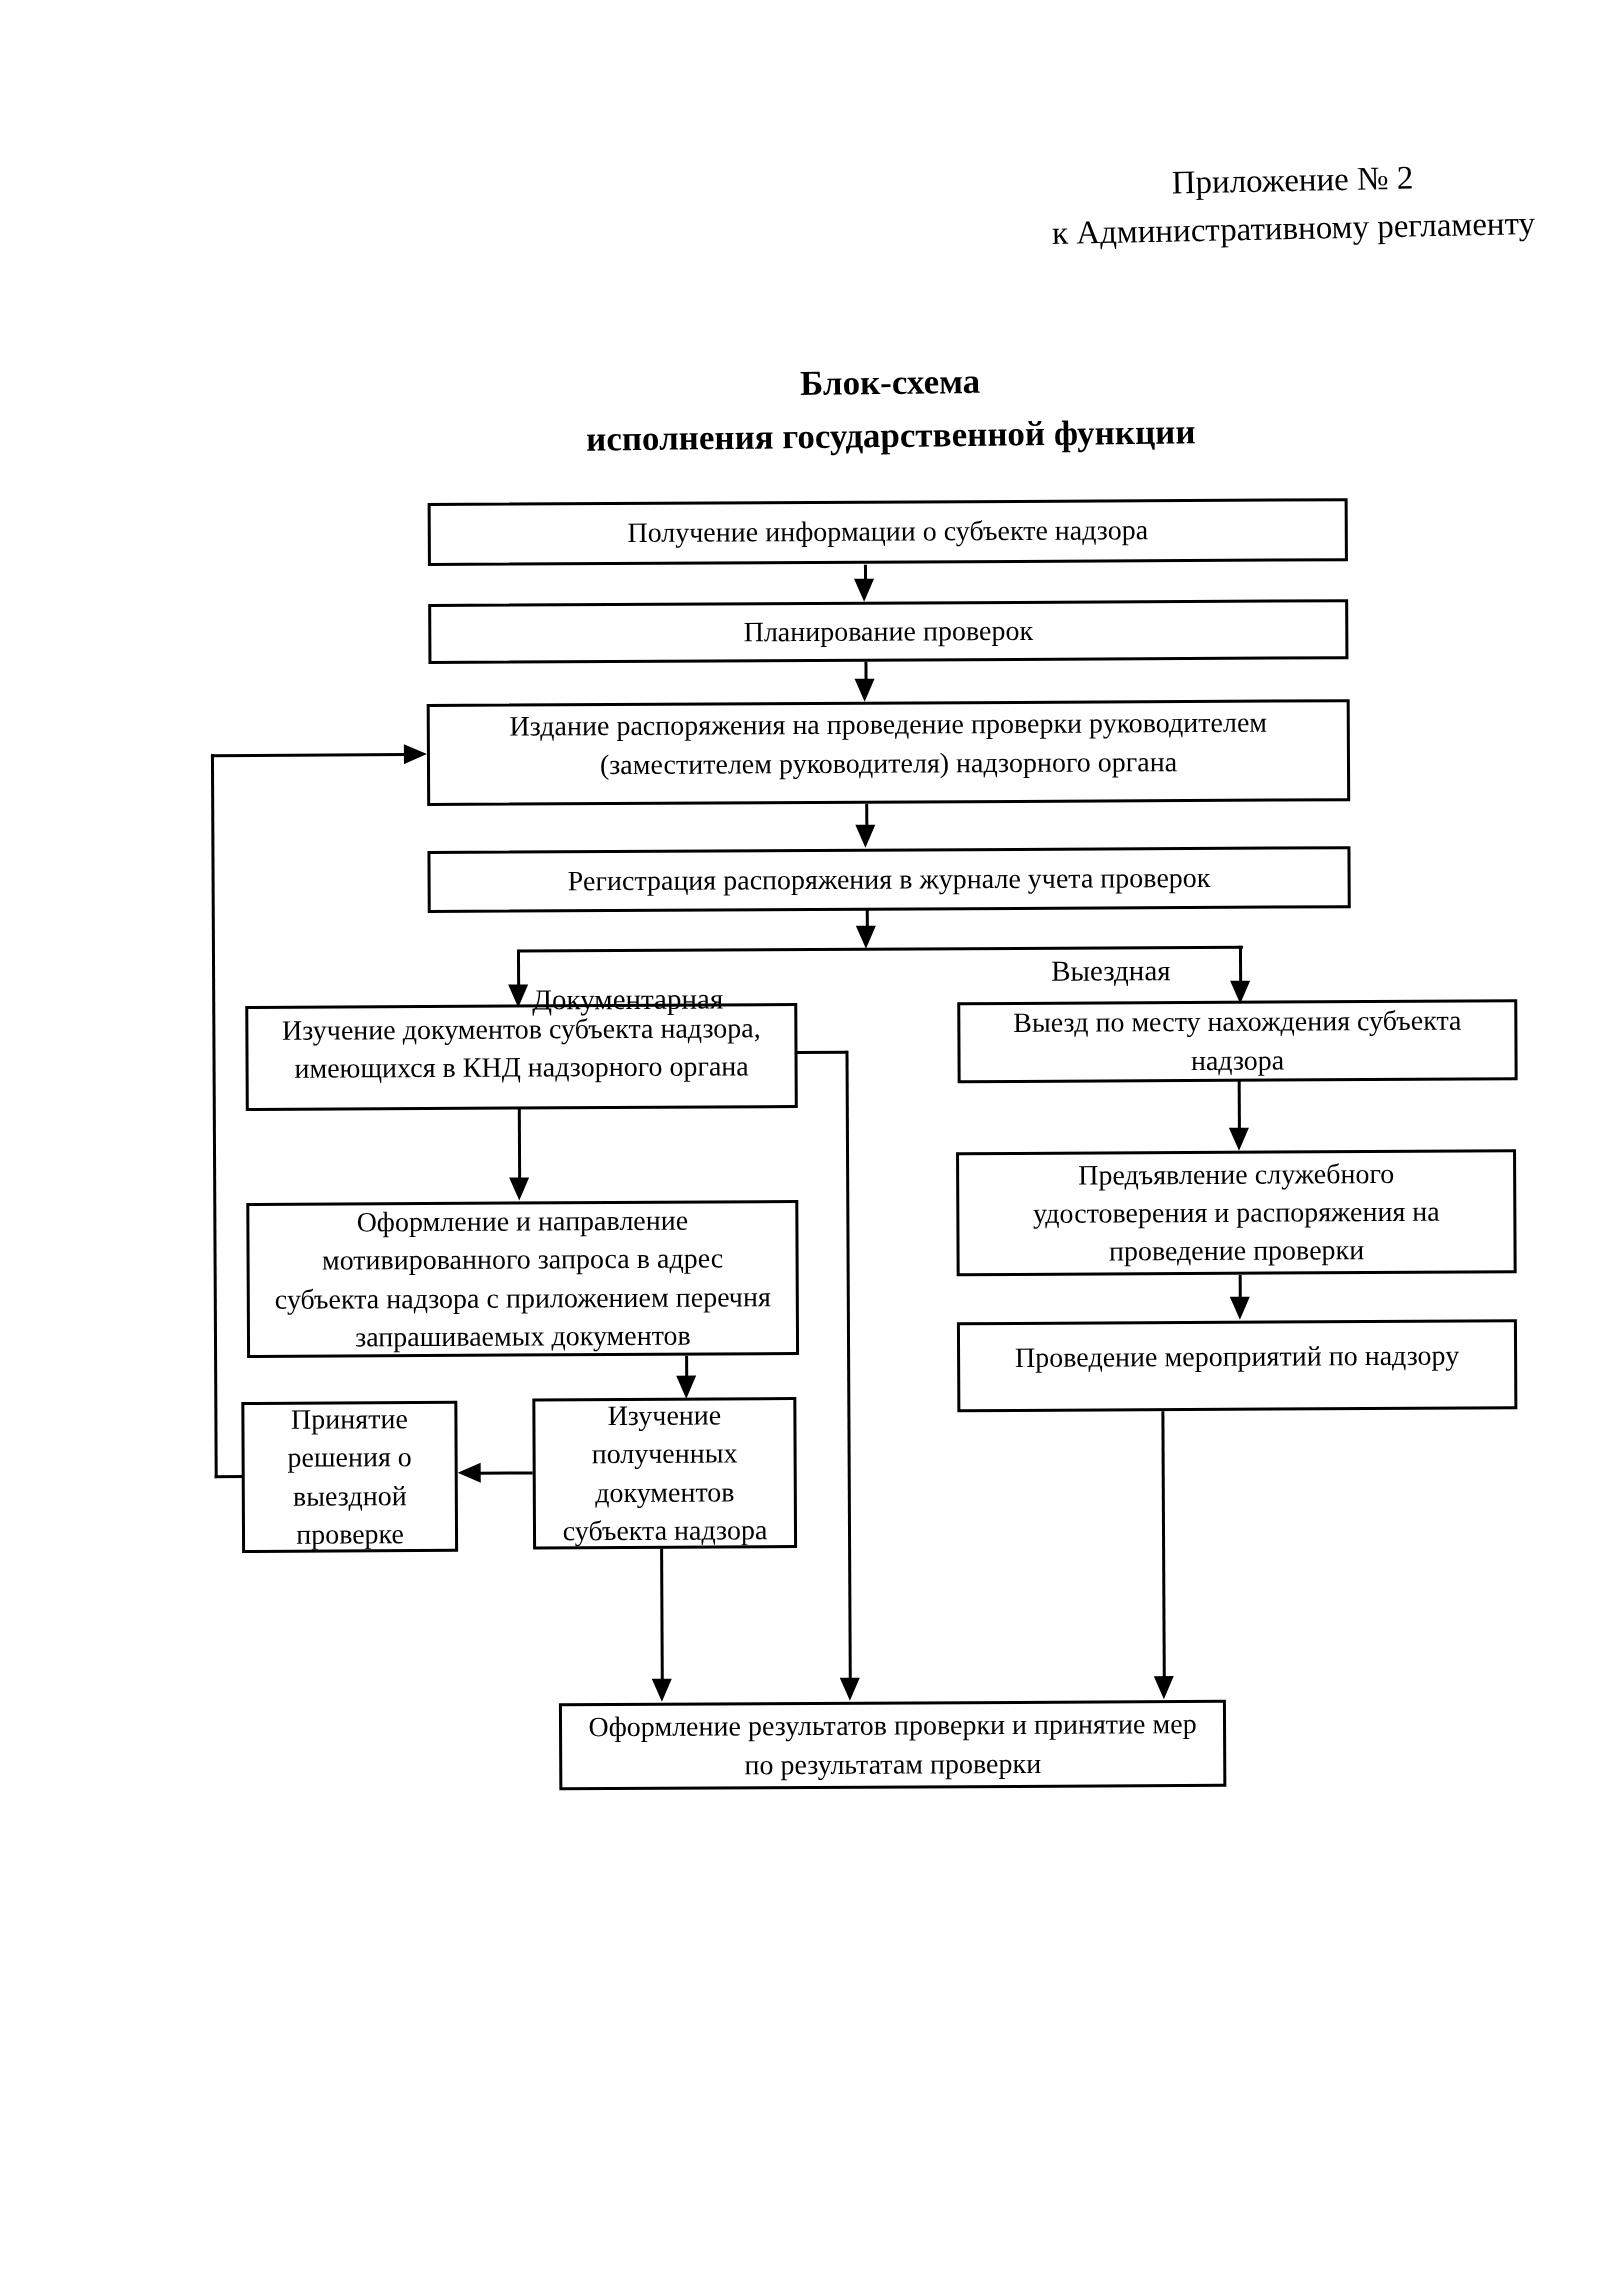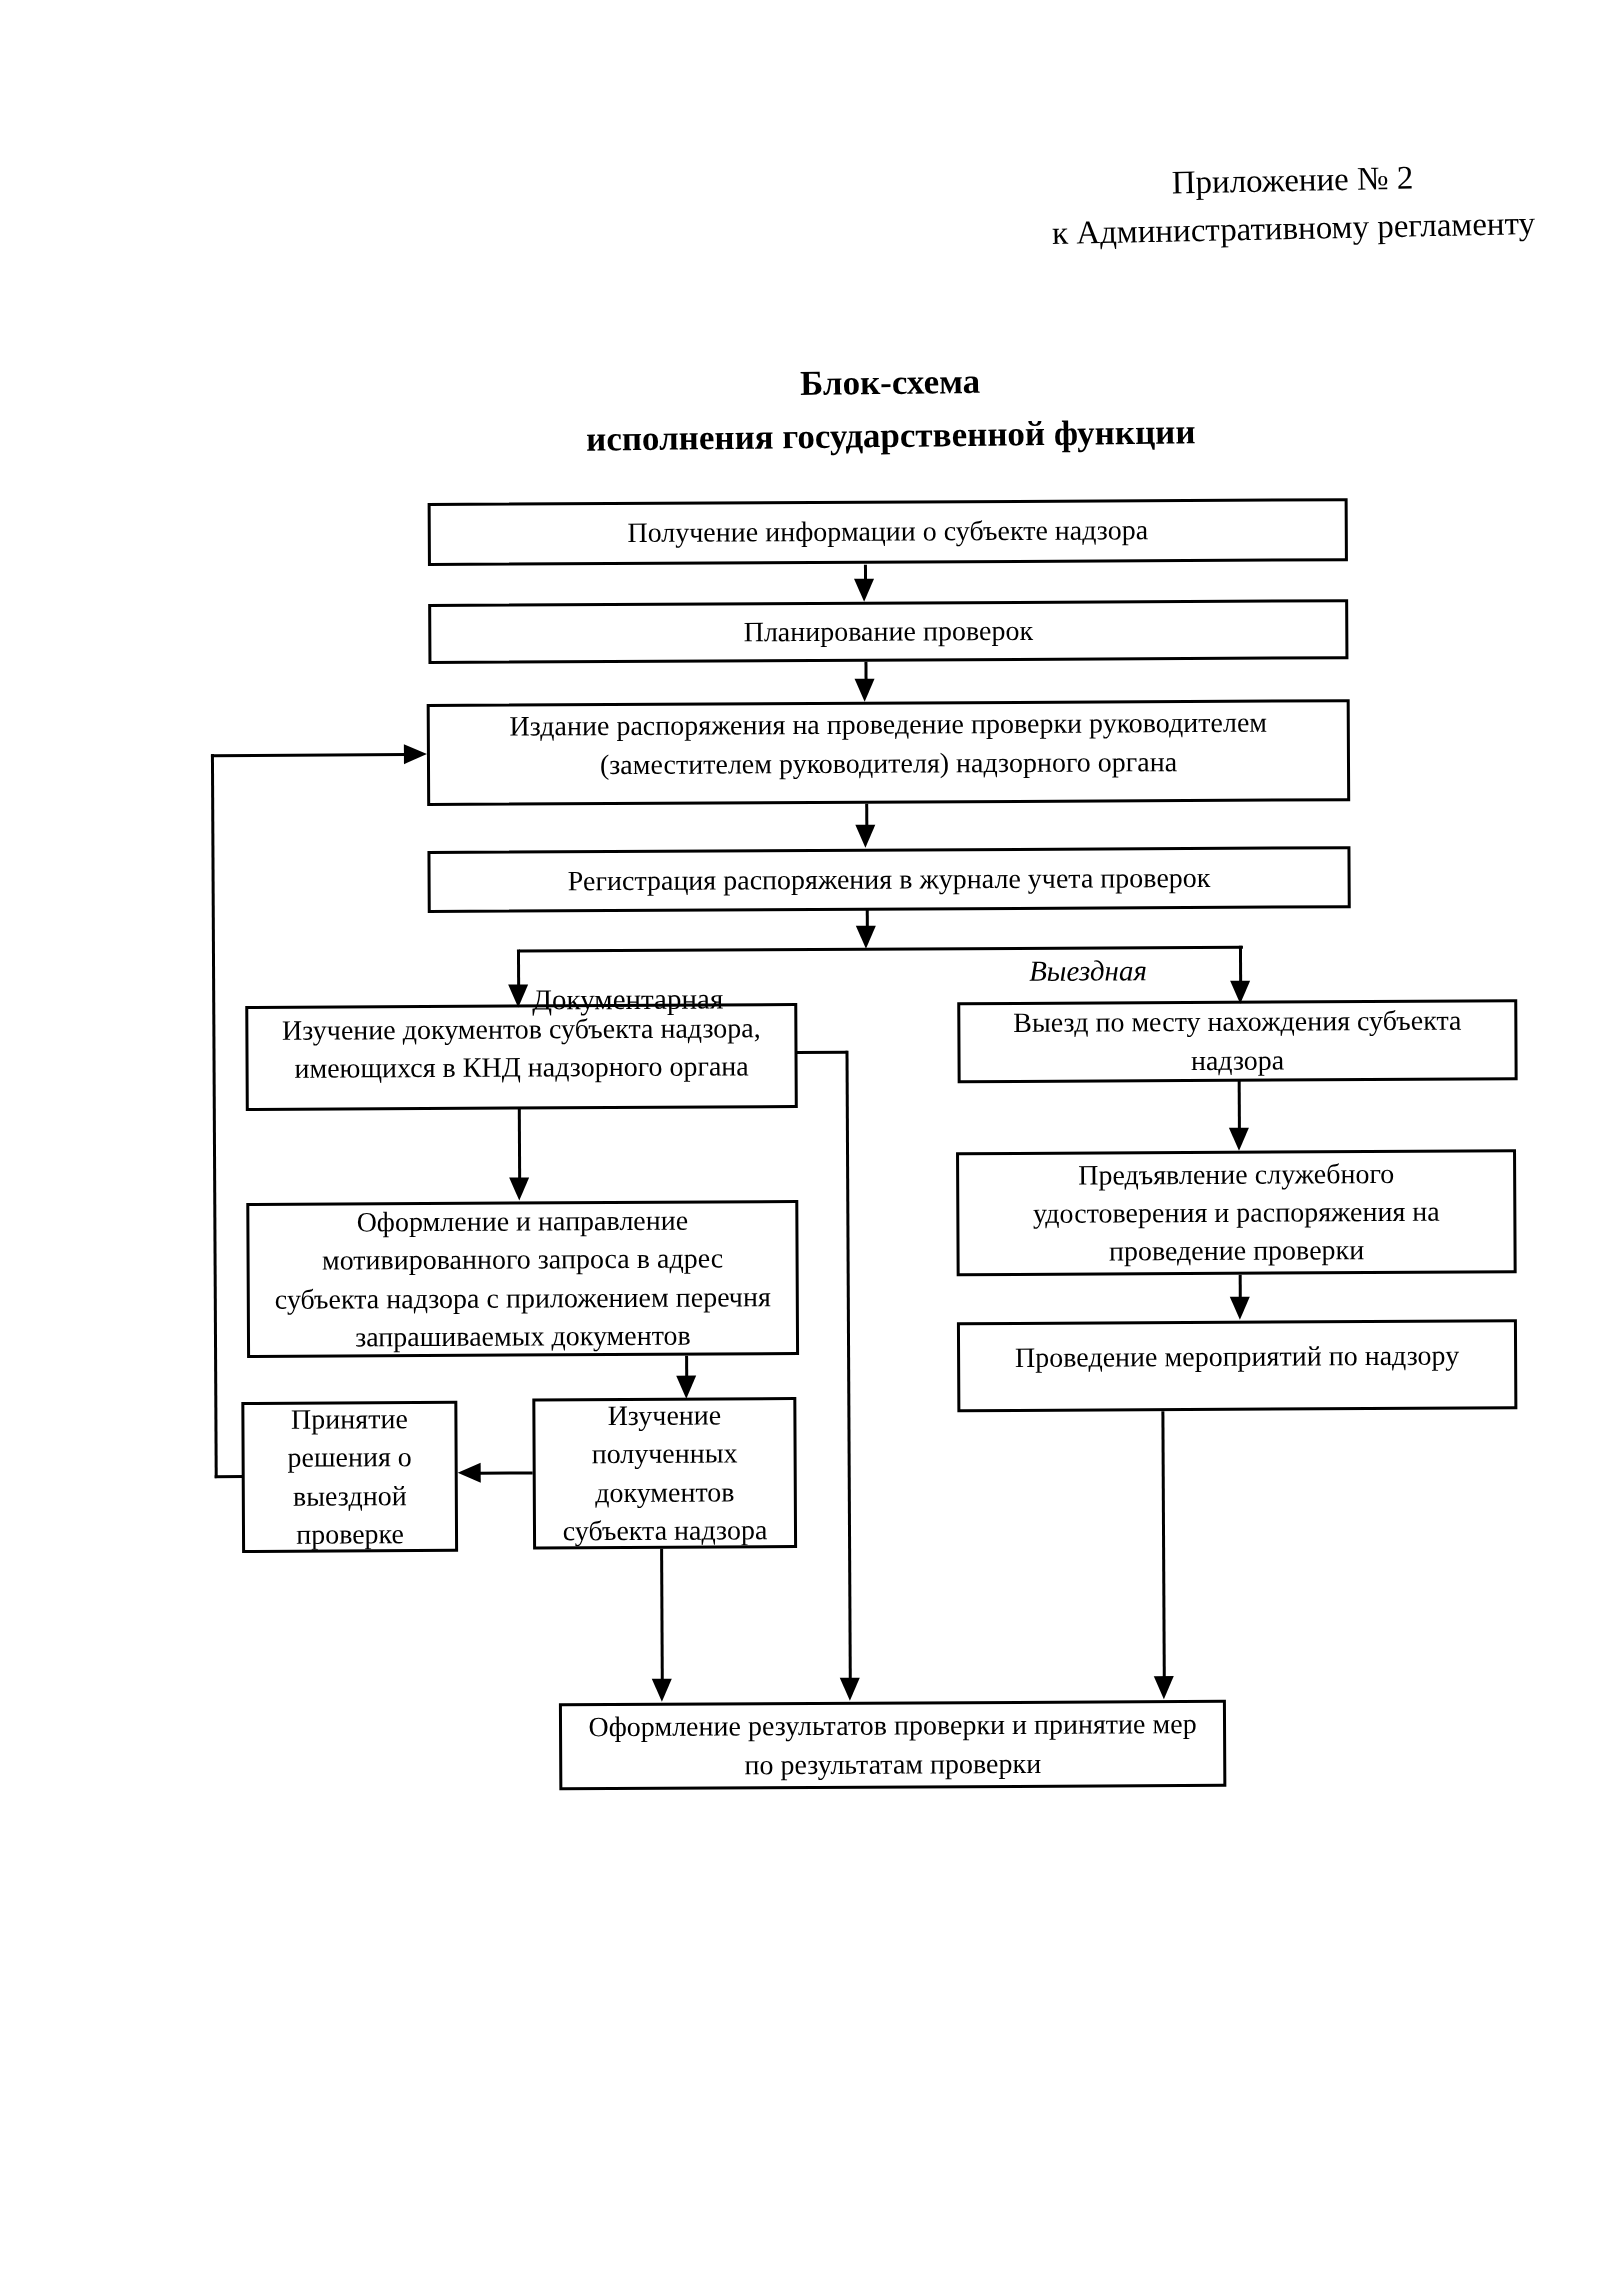--- a/index.html
+++ b/index.html
@@ -60,21 +60,21 @@
   #b4{left:429px;top:849px;width:923px;height:62px;}
   #bA{left:246px;top:1003px;width:552px;height:105px;}
   #bB{left:246px;top:1200px;width:552px;height:155px;}
   #bC{left:240px;top:1399px;width:216px;height:151px;}
   #bD{left:531px;top:1397px;width:264px;height:151px;}
   #bE{left:958px;top:1003px;width:560px;height:81px;}
   #bF{left:956px;top:1153px;width:560px;height:124px;}
   #bG{left:956px;top:1323px;width:560px;height:90px;}
   #bH{left:556px;top:1702px;width:667px;height:87px;}
   #lblDoc{left:533px;top:982px;}
-  #lblVyezd{left:1030px;top:956px;font-style:italic;}
+  #lblVyezd{left:1052px;top:956px;}
 </style>
 </head>
 <body>
 
 <div id="page">
 
   <div id="hdr">
     <div>Приложение № 2</div>
     <div>к Административному регламенту</div>
   </div>

